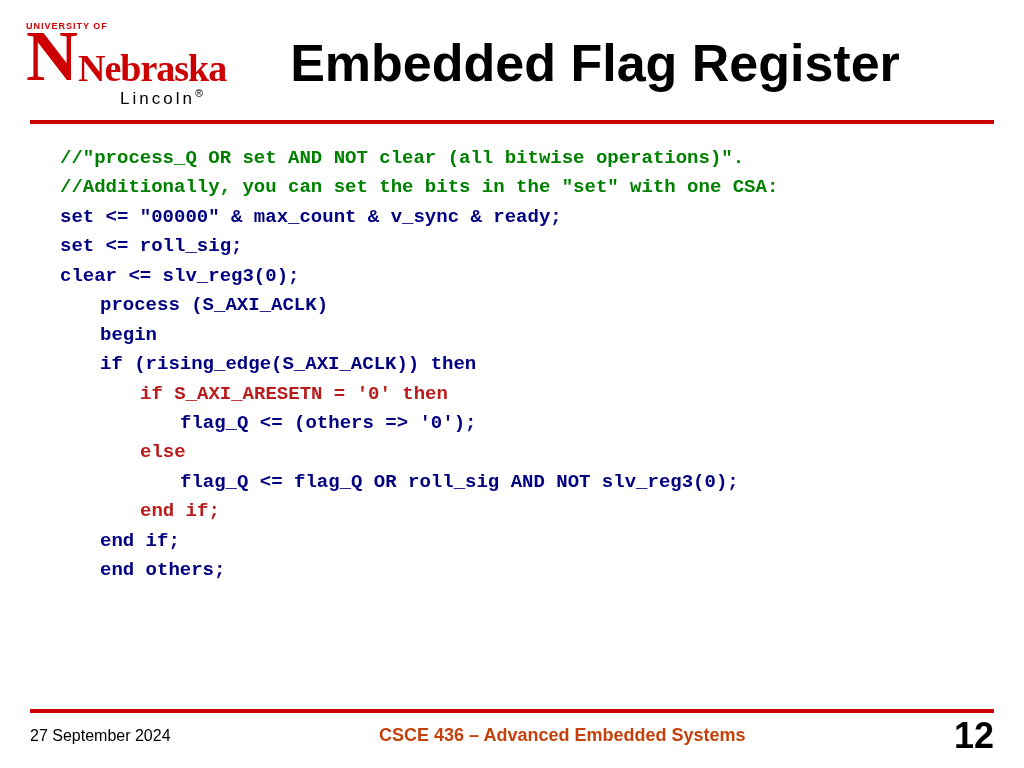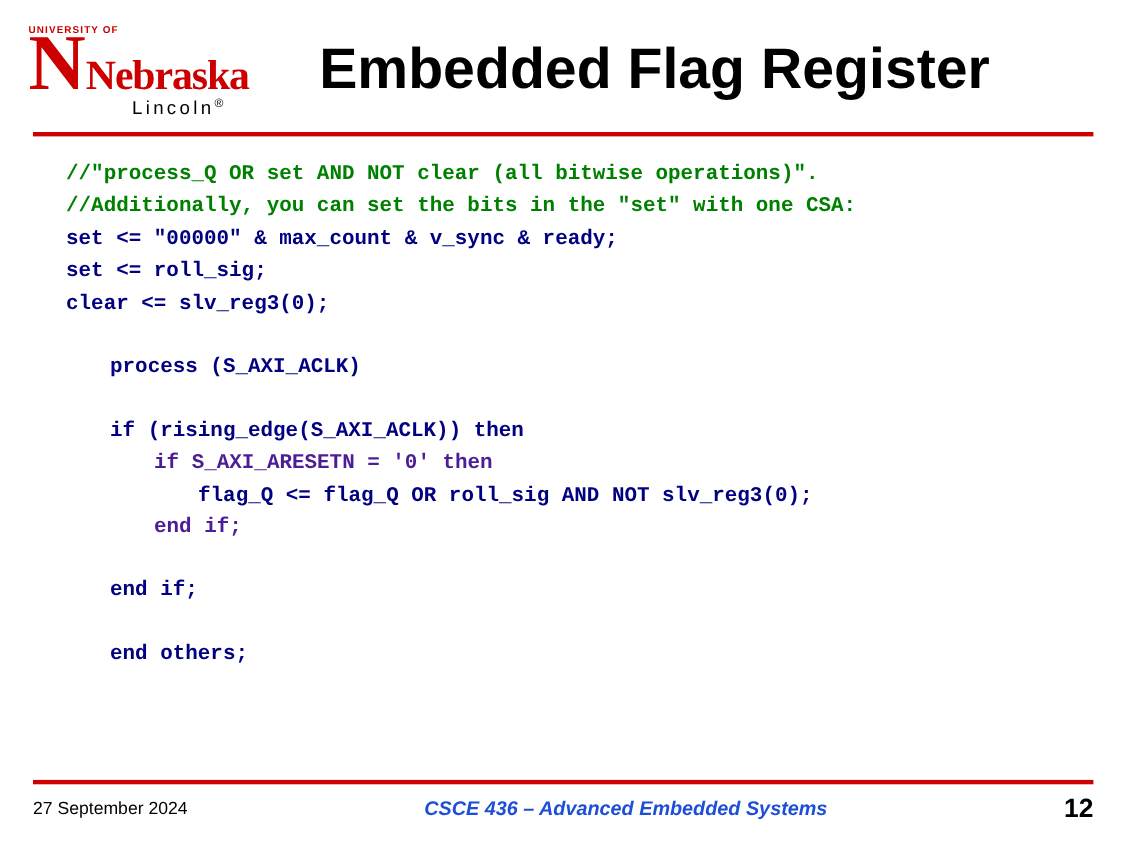--- a/index.html
+++ b/index.html
@@ -60,26 +60,25 @@
 
     .code-line {
       color: #000080;
       font-weight: bold;
     }
 
     .indent1 {
       padding-left: 40px;
       color: #000080;
       font-weight: bold;
-      margin-top: 28px;
     }
 
     .indent2 {
       padding-left: 80px;
-      color: #4c1d95;
+      color: #b91c1c;
       font-weight: bold;
     }
 
     .indent3 {
       padding-left: 120px;
       color: #000080;
       font-weight: bold;
     }
 
     
@@ -106,26 +105,25 @@
     }
 
     .footer-date {
       font-size: 16px;
       color: #000;
     }
 
     .footer-course {
       font-size: 18px;
       font-weight: bold;
-      font-style: italic;
-      color: #1d4ed8;
+      color: #c2410c;
     }
 
     .footer-page {
-      font-size: 24px;
+      font-size: 36px;
       font-weight: bold;
       color: #000;
     }
 
     
     .nebraska-logo-container {
       display: flex;
       flex-direction: column;
       align-items: flex-start;
     }
@@ -195,22 +193,25 @@
 
 <div class="red-line-top"></div>
 
 <div class="content" id="code-content">
 <div class="comment-line">//"process_Q OR set AND NOT clear (all bitwise operations)".</div>
     <div class="comment-line">//Additionally, you can set the bits in the "set" with one CSA:</div>
     <div class="code-line">set &lt;= "00000" &amp; max_count &amp; v_sync &amp; ready;</div>
     <div class="code-line">set &lt;= roll_sig;</div>
     <div class="code-line">clear &lt;= slv_reg3(0);</div>
     <div class="indent1">process (S_AXI_ACLK)</div>
+    <div class="indent1">begin</div>
     <div class="indent1">if (rising_edge(S_AXI_ACLK)) then</div>
     <div class="indent2">if S_AXI_ARESETN = '0' then</div>
+    <div class="indent3">flag_Q &lt;= (others =&gt; '0');</div>
+    <div class="indent2">else</div>
     <div class="indent3">flag_Q &lt;= flag_Q OR roll_sig AND NOT slv_reg3(0);</div>
     <div class="indent2">end if;</div>
     <div class="indent1">end if;</div>
     <div class="indent1">end others;</div>
   </div>
 
 <div class="red-line-bottom"></div>
 
 <div class="footer">
   <span class="footer-date">27 September 2024</span>

